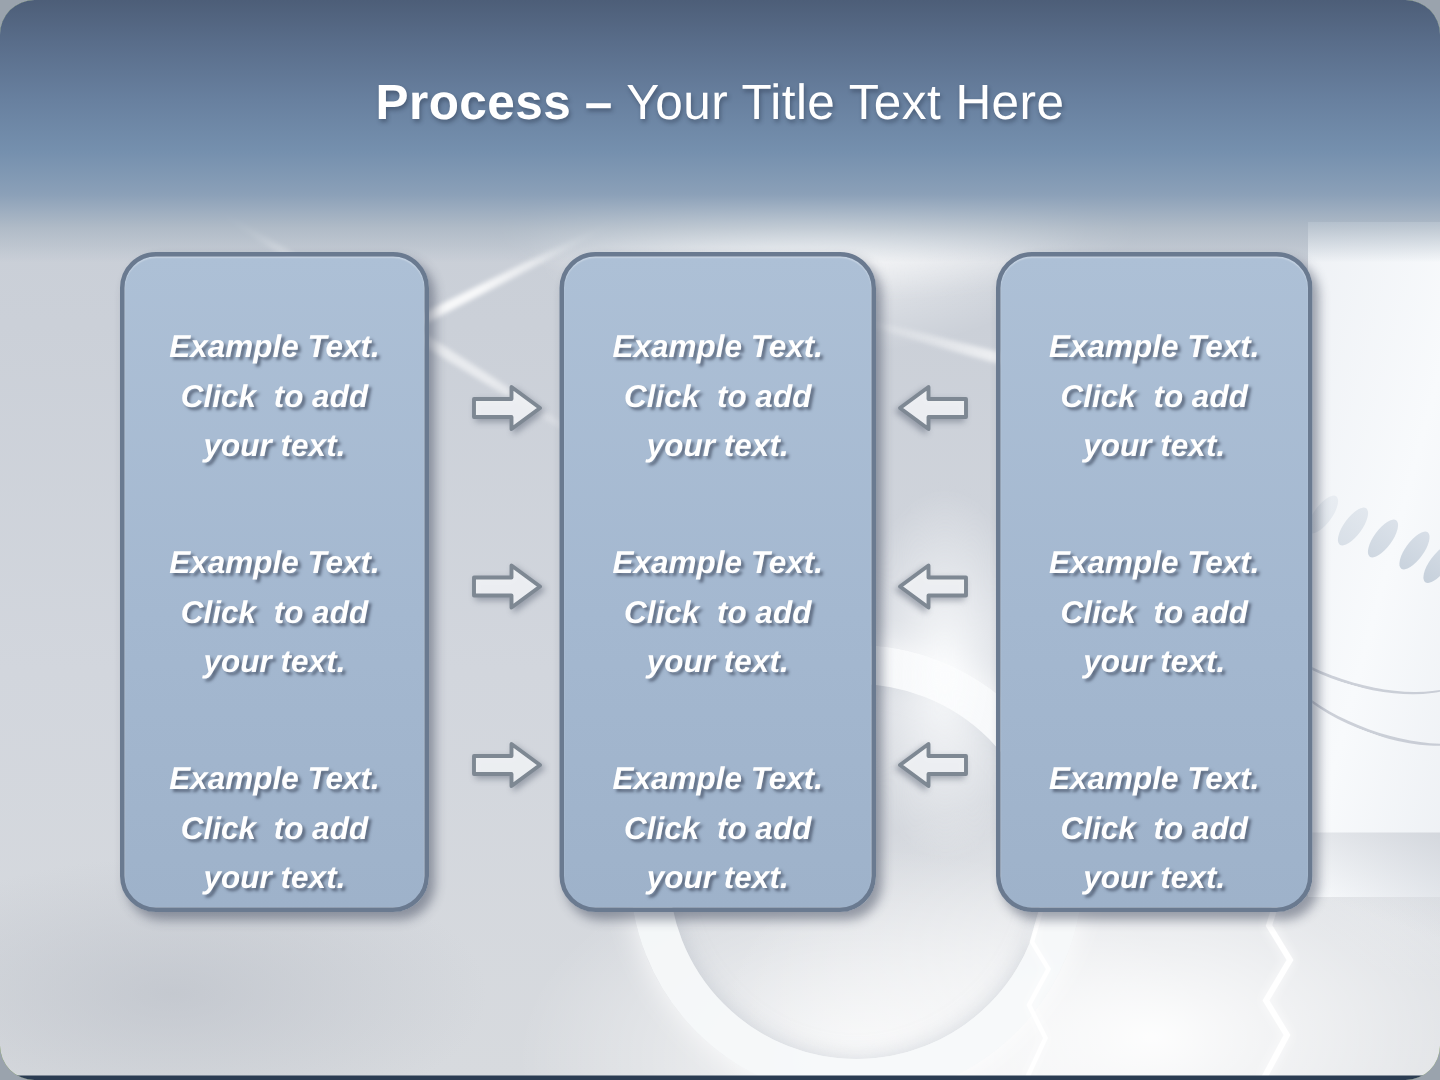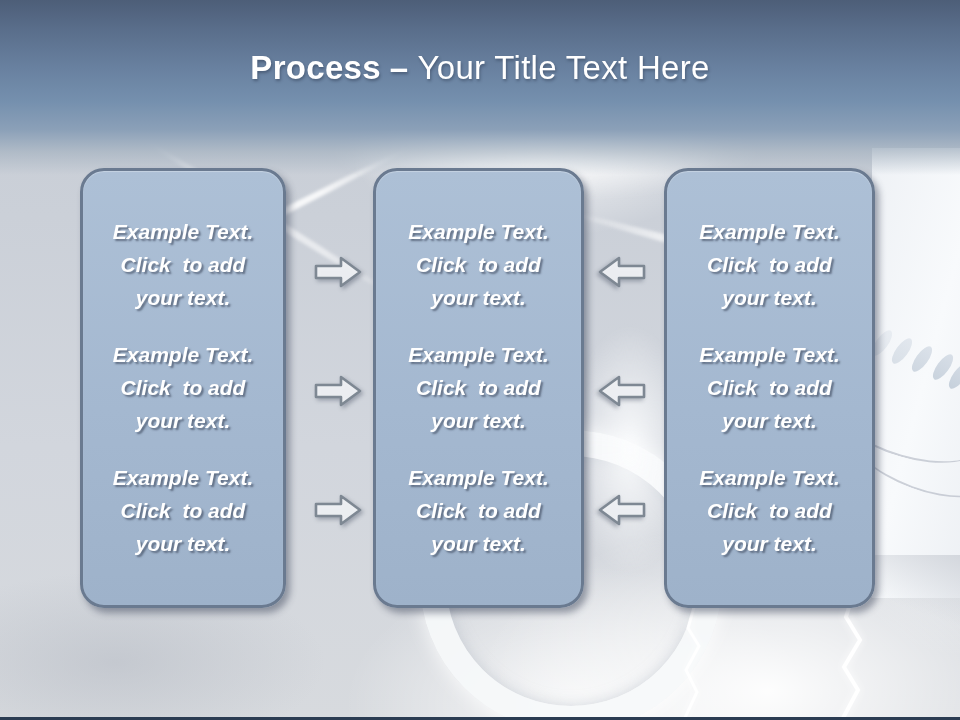--- a/index.html
+++ b/index.html
@@ -1,19 +1,20 @@
 <!DOCTYPE html>
 <html><head>
 <meta charset="utf-8">
 <style>
   html,body { margin:0; padding:0; background:#9aa3ad; }
   .slide {
     position:relative; width:960px; height:720px; overflow:hidden;
     font-family:"Liberation Sans", sans-serif;
     background:#4d7c0f;
+    border-radius:23px;
   }
   
   .bg-photo {
     position:absolute; inset:0;
     background:
       radial-gradient(ellipse 300px 130px at 12% 92%, rgba(182,187,196,.55), transparent 70%),
       radial-gradient(ellipse 430px 250px at 80% 96%, rgba(255,255,255,.95), transparent 68%),
       radial-gradient(ellipse 330px 200px at 60% 98%, rgba(255,255,255,.8), transparent 70%),
       radial-gradient(ellipse 260px 120px at 56% 21%, rgba(255,255,255,.8), transparent 72%),
       radial-gradient(ellipse 200px 300px at 100% 60%, rgba(248,250,252,.85), transparent 75%),
@@ -54,21 +55,21 @@
   .title { position:absolute; left:0; top:49px; width:100%; margin:0; z-index:2;
     text-align:center; color:#ffffff; font-size:33px; font-weight:normal;
     letter-spacing:.3px; text-shadow:1px 2px 3px rgba(28,38,58,.4); }
   .t-bold { font-weight:bold; }
   .t-sep  { font-weight:bold; margin:0 9px; }
   
   .panel { position:absolute; top:168px; height:440px; z-index:2; box-sizing:border-box;
     background:linear-gradient(180deg,#adc0d6 0%, #a4b8d0 55%, #9eb2ca 100%);
     border:3px solid #6a7a90; border-radius:24px;
     box-shadow:4px 5px 7px rgba(48,58,80,.45), inset 0 1px 1px rgba(255,255,255,.3);
-    display:flex; flex-direction:column; padding:44px 4px 20px; gap:24px; }
+    display:flex; flex-direction:column; padding:44px 4px 20px; gap:45px; }
   .panel-left  { left:80px;  width:206px; }
   .panel-mid   { left:373px; width:211px; }
   .panel-right { left:664px; width:211px; }
   .tb { height:99px; color:#ffffff; font-style:italic; font-weight:bold;
     font-size:21px; line-height:33px; text-align:center; white-space:pre-wrap;
     text-shadow:2px 2px 2px rgba(52,62,82,.6); cursor:pointer; }
   
   .arrow { position:absolute; z-index:3; filter:drop-shadow(2px 2px 2px rgba(58,68,88,.4)); }
   .arrow.flip { transform:scaleX(-1); }
   .ar-l { left:314px; } .ar-r { left:598px; }

